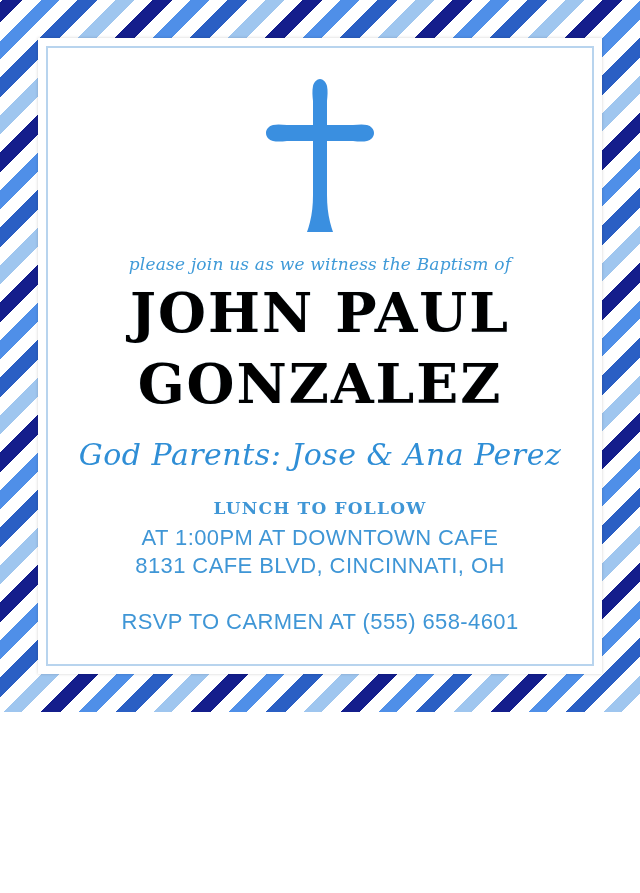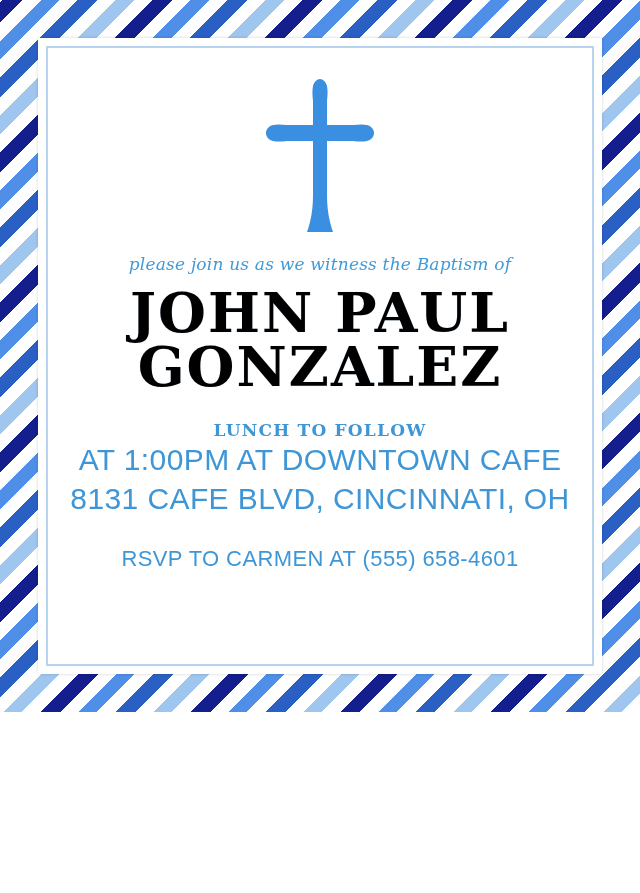--- a/index.html
+++ b/index.html
@@ -99,21 +99,21 @@
   .name {
     font-family: "DejaVu Serif", serif;
     font-weight: bold;
     font-size: 55px;
     line-height: 0.98;
     letter-spacing: 2px;
     color: #000000;
     margin-top: 12px;
     text-shadow: 0 0 1px #bcd9f0;
   }
-  .name .line2 { display: block; }
+  .name .line2 { display: block; margin-top: 17px; }
 
   
   .details {
     font-family: "Liberation Sans", sans-serif;
     font-size: 23px;
     line-height: 1.28;
     letter-spacing: 0.6px;
     color: #3f96d6;
     margin-top: 26px;
   }
@@ -132,24 +132,25 @@
   .lunch-heading {
     font-family: "DejaVu Serif", serif;
     font-weight: bold;
     font-size: 17px;
     letter-spacing: 1.2px;
     color: #3f96d6;
     margin-top: 26px;
   }
   .lunch-details {
     font-family: "Liberation Sans", sans-serif;
-    font-size: 30px;
+    font-size: 22px;
     line-height: 1.3;
     letter-spacing: 0.4px;
     color: #3f96d6;
+    margin-top: 6px;
   }
 
   .rsvp {
     font-family: "Liberation Sans", sans-serif;
     font-size: 22px;
     letter-spacing: 0.4px;
     color: #3f96d6;
     margin-top: 28px;
   }
 </style>
@@ -200,20 +201,21 @@
     </div>
 
     <div class="script-line">please join us as we witness the Baptism of</div>
 
     <div class="name">
       <span>JOHN PAUL</span>
       <span class="line2">GONZALEZ</span>
     </div>
 
 
+    <div class="godparents">God Parents: Jose &amp; Ana Perez</div>
 
     <div class="lunch-heading">LUNCH TO FOLLOW</div>
 
     <div class="lunch-details">
       <div>AT 1:00PM AT DOWNTOWN CAFE</div>
       <div>8131 CAFE BLVD, CINCINNATI, OH</div>
     </div>
 
     <div class="rsvp">RSVP TO CARMEN AT (555) 658-4601</div>
 

